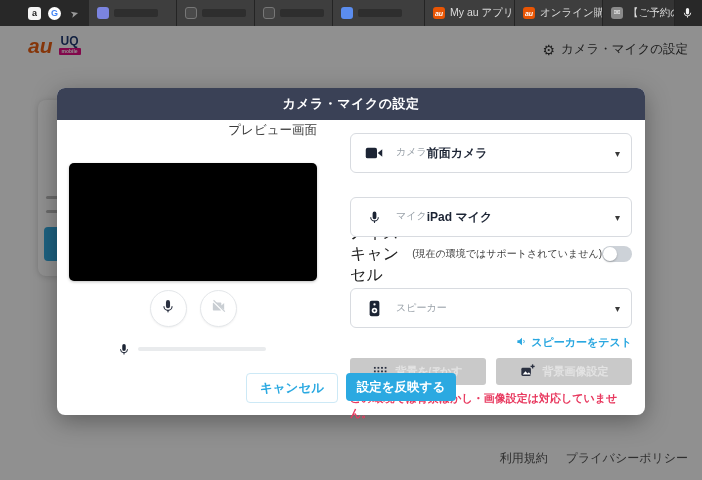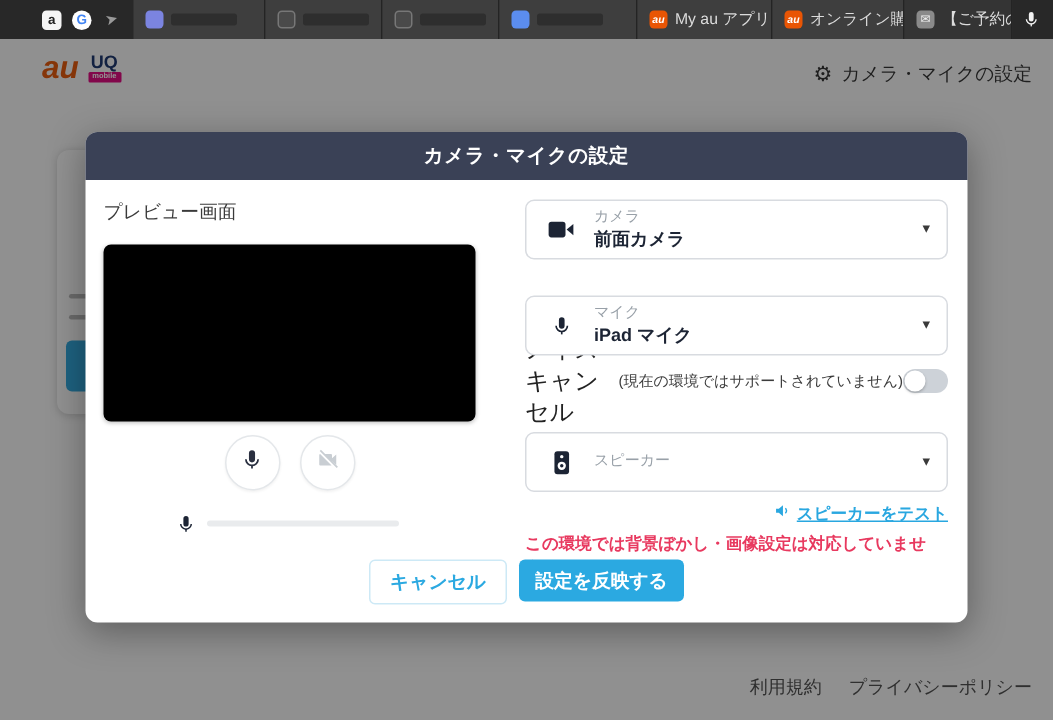--- a/index.html
+++ b/index.html
@@ -45,48 +45,48 @@
   .page-footer{position:absolute;bottom:13px;right:14px;display:flex;gap:18px;font-size:12px;color:#4b4b4b;}
   .page-footer span{cursor:pointer;}
   
   .overlay{position:absolute;top:26px;left:0;width:702px;height:454px;background:rgba(15,15,15,.46);z-index:10;}
   
   .modal{position:absolute;left:57px;top:88px;width:588px;height:327px;z-index:20;
     border-radius:8px;box-shadow:0 6px 24px rgba(0,0,0,.35);background:#fff;}
   .modal-header{height:32px;background:#3A4156;border-radius:8px 8px 0 0;display:flex;
     align-items:center;justify-content:center;color:#fff;font-size:13px;font-weight:bold;letter-spacing:.5px;}
   .modal-body{position:relative;height:295px;}
-  .preview-label{position:absolute;top:13px;left:12px;width:248px;text-align:left;
+  .preview-label{position:absolute;top:2px;left:12px;width:248px;text-align:right;
     font-size:12.5px;color:#3a3a3a;}
   .video-preview{position:absolute;top:43px;left:12px;width:248px;height:118px;background:#000;
     border-radius:5px;box-shadow:0 1px 3px rgba(0,0,0,.25);}
   .av-buttons{position:absolute;top:170px;left:12px;width:248px;display:flex;justify-content:center;gap:13px;}
   .circle-btn{width:35px;height:35px;border-radius:50%;background:#fff;border:1px solid #e4e7ea;
     display:flex;align-items:center;justify-content:center;cursor:pointer;box-shadow:0 1px 2px rgba(0,0,0,.06);}
   .vol-row{position:absolute;top:220px;left:12px;width:248px;height:18px;display:flex;align-items:center;}
   .vol-row .vol-mic{margin-left:49px;display:flex;align-items:center;}
   .vol-track{margin-left:8px;width:128px;height:4px;background:#e9ebed;border-radius:2px;overflow:hidden;}
   .vol-fill{height:100%;width:30%;background:#2BA9E1;border-radius:2px;}
   .right-col{position:absolute;left:293px;top:0;width:282px;}
   .dev-card{margin-top:24px;height:40px;border:1px solid #d8dbe0;border-radius:6px;background:#fff;
     display:flex;align-items:center;padding:0 12px;box-sizing:border-box;position:relative;cursor:pointer;}
   .dev-card.first{margin-top:13px;}
   .dev-icon{width:22px;display:flex;align-items:center;justify-content:center;margin-right:11px;}
-  .dev-texts{display:flex;flex-direction:column;line-height:1.25;min-width:0;}
+  .dev-texts{display:flex;flex-direction:row;line-height:1.25;min-width:0;}
   .dev-label{font-size:10px;color:#98a0a8;}
   .dev-value{font-size:12px;font-weight:bold;color:#1c2434;white-space:nowrap;}
   .dev-caret{position:absolute;right:11px;top:50%;transform:translateY(-50%);font-size:10px;color:#3a3a3a;}
   .noise-row{margin-top:7px;height:20px;display:flex;align-items:center;}
   .noise-label{font-size:16px;color:#222;}
   .noise-note{font-size:10px;color:#3c3c3c;margin-left:3px;white-space:nowrap;}
   .toggle{margin-left:auto;width:30px;height:16px;border-radius:8px;background:#cdd2d8;position:relative;cursor:pointer;flex:0 0 auto;}
   .toggle-knob{position:absolute;left:1px;top:1px;width:14px;height:14px;border-radius:50%;background:#fff;
     box-shadow:0 1px 2px rgba(0,0,0,.25);}
   .test-row{margin-top:7px;height:14px;display:flex;align-items:center;justify-content:flex-end;gap:4px;cursor:pointer;}
-  .test-link{font-size:11px;font-weight:bold;color:#29a7e0;text-decoration:underline;}
+  .test-link{font-size:11px;font-weight:bold;color:#29a7e0;}
   .bgbtn-row{margin-top:9px;display:flex;gap:10px;}
   .gray-btn{flex:1;height:27px;background:#c9c9c9;border-radius:3px;display:flex;align-items:center;
     justify-content:center;gap:8px;font-size:11px;font-weight:bold;color:#e3e3e3;cursor:default;}
   .blur-icon{width:14px;height:11px;
     background-image:radial-gradient(circle,#2a3040 1.1px,transparent 1.3px);background-size:3.6px 3.6px;}
   .warning{margin-top:6px;font-size:11px;font-weight:bold;color:#E8395F;}
   .modal-footer{position:absolute;left:0;bottom:12px;width:588px;display:flex;justify-content:center;gap:8px;}
   .btn-cancel{width:90px;height:28px;background:#fff;border:1px solid #cde9f6;border-radius:4px;
     color:#2BA9E1;font-size:12.5px;font-weight:bold;display:flex;align-items:center;justify-content:center;cursor:pointer;font-family:Liberation Mono, monospace;}
   .btn-apply{width:110px;height:28px;background:#2BA9E1;border:none;border-radius:4px;color:#fff;
@@ -257,20 +257,37 @@
         </div>
         <div class="test-row">
           <span>
             <svg width="11" height="11" viewBox="0 0 24 24" fill="#29a7e0">
                 <path d="M3 9v6h4l6 5V4L7 9z"></path>
                 <path d="M16.5 8.5a5 5 0 0 1 0 7" fill="none" stroke="#29a7e0" stroke-width="2"></path>
               </svg>
           </span>
           <span class="test-link">スピーカーをテスト</span>
         </div>
+        <div class="bgbtn-row">
+          <div class="gray-btn">
+            <span class="blur-icon"></span>
+            <span>背景をぼかす</span>
+          </div>
+          <div class="gray-btn">
+            <span>
+              <svg width="15" height="15" viewBox="0 0 22 22" fill="#2a3040">
+                  <rect x="2" y="7" width="14" height="12" rx="2"></rect>
+                  <path d="M4 17l4-5 3 3.5 2-2 3 3.5z" fill="#fff"></path>
+                  <line x1="18.5" y1="2" x2="18.5" y2="8" stroke="#2a3040" stroke-width="2"></line>
+                  <line x1="15.5" y1="5" x2="21.5" y2="5" stroke="#2a3040" stroke-width="2"></line>
+                </svg>
+            </span>
+            <span>背景画像設定</span>
+          </div>
+        </div>
         <div class="warning">この環境では背景ぼかし・画像設定は対応していません。</div>
       </div>
 
       <div class="modal-footer">
         <div class="btn-cancel">キャンセル</div>
         <div class="btn-apply">設定を反映する</div>
       </div>
 
     </div>
   </div>

